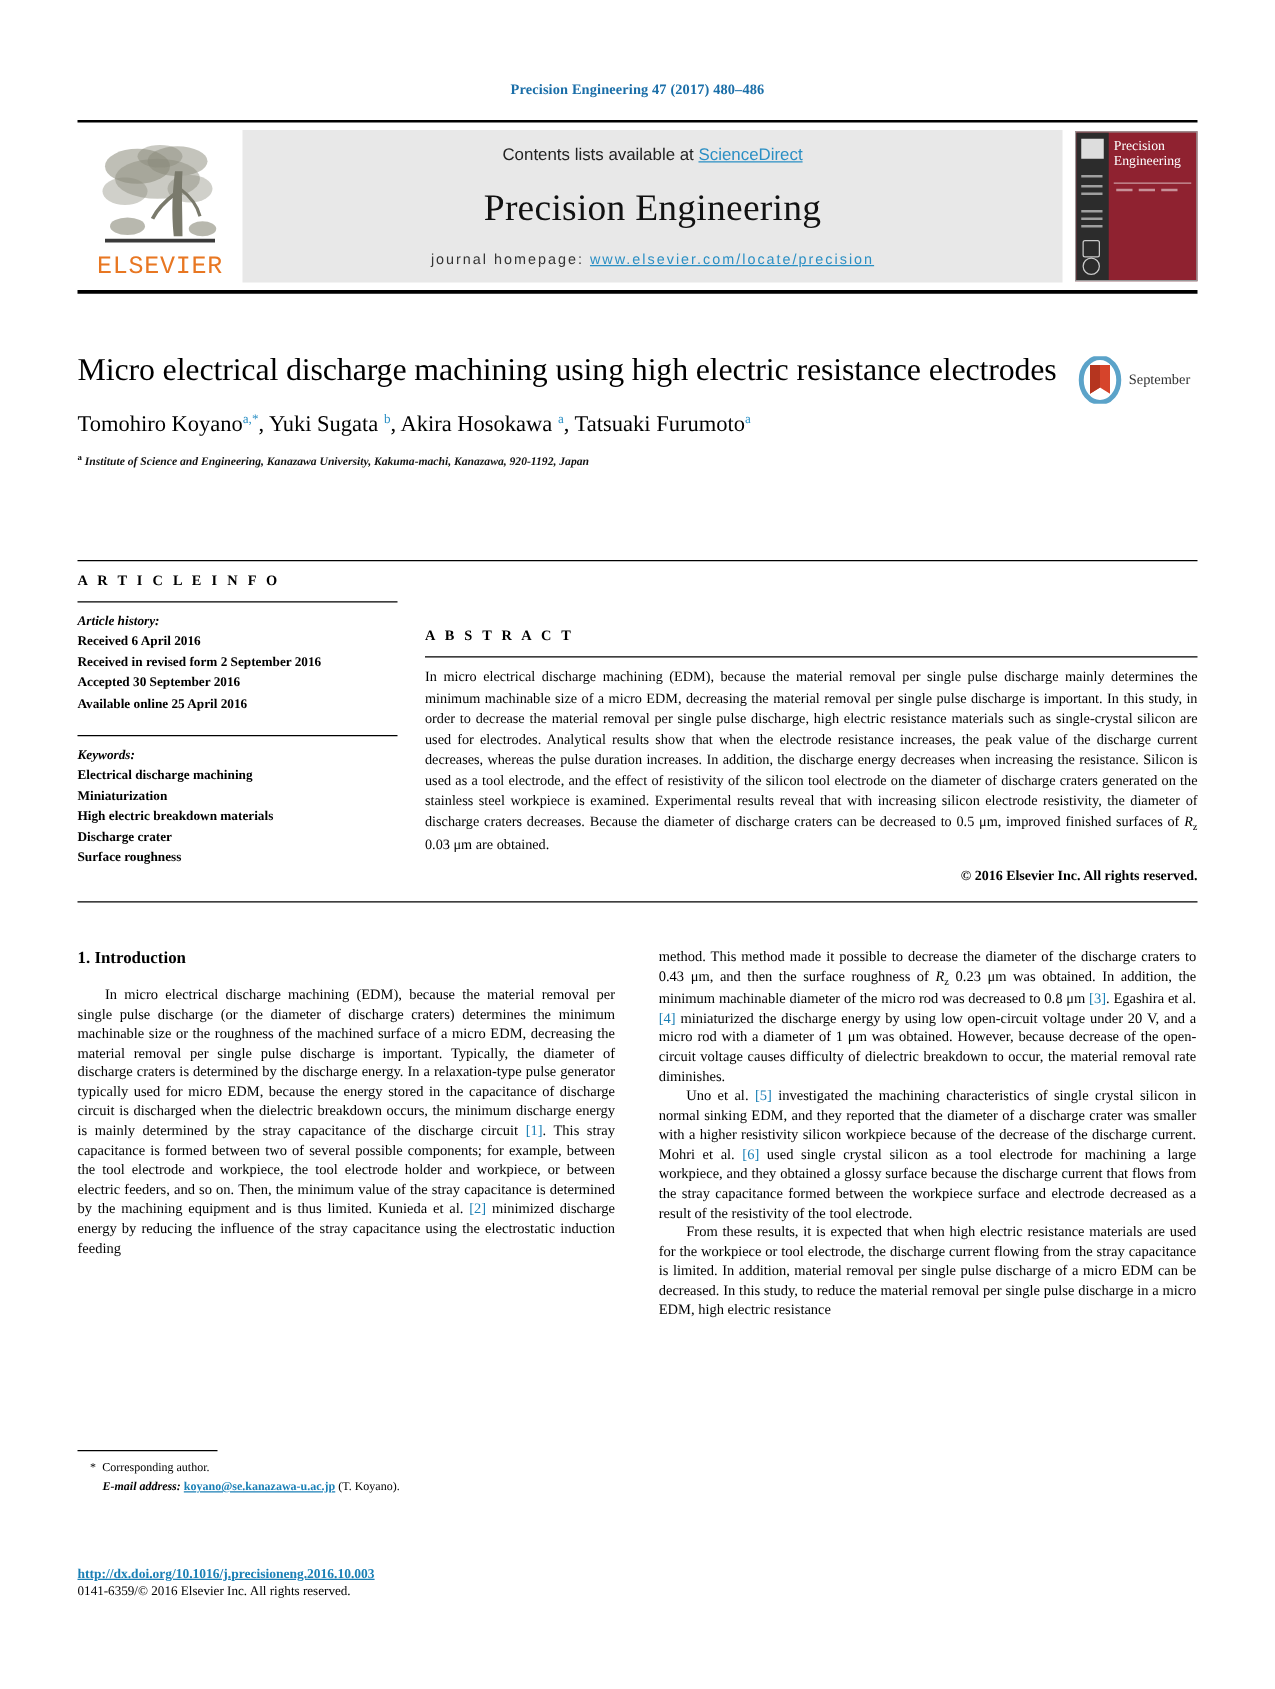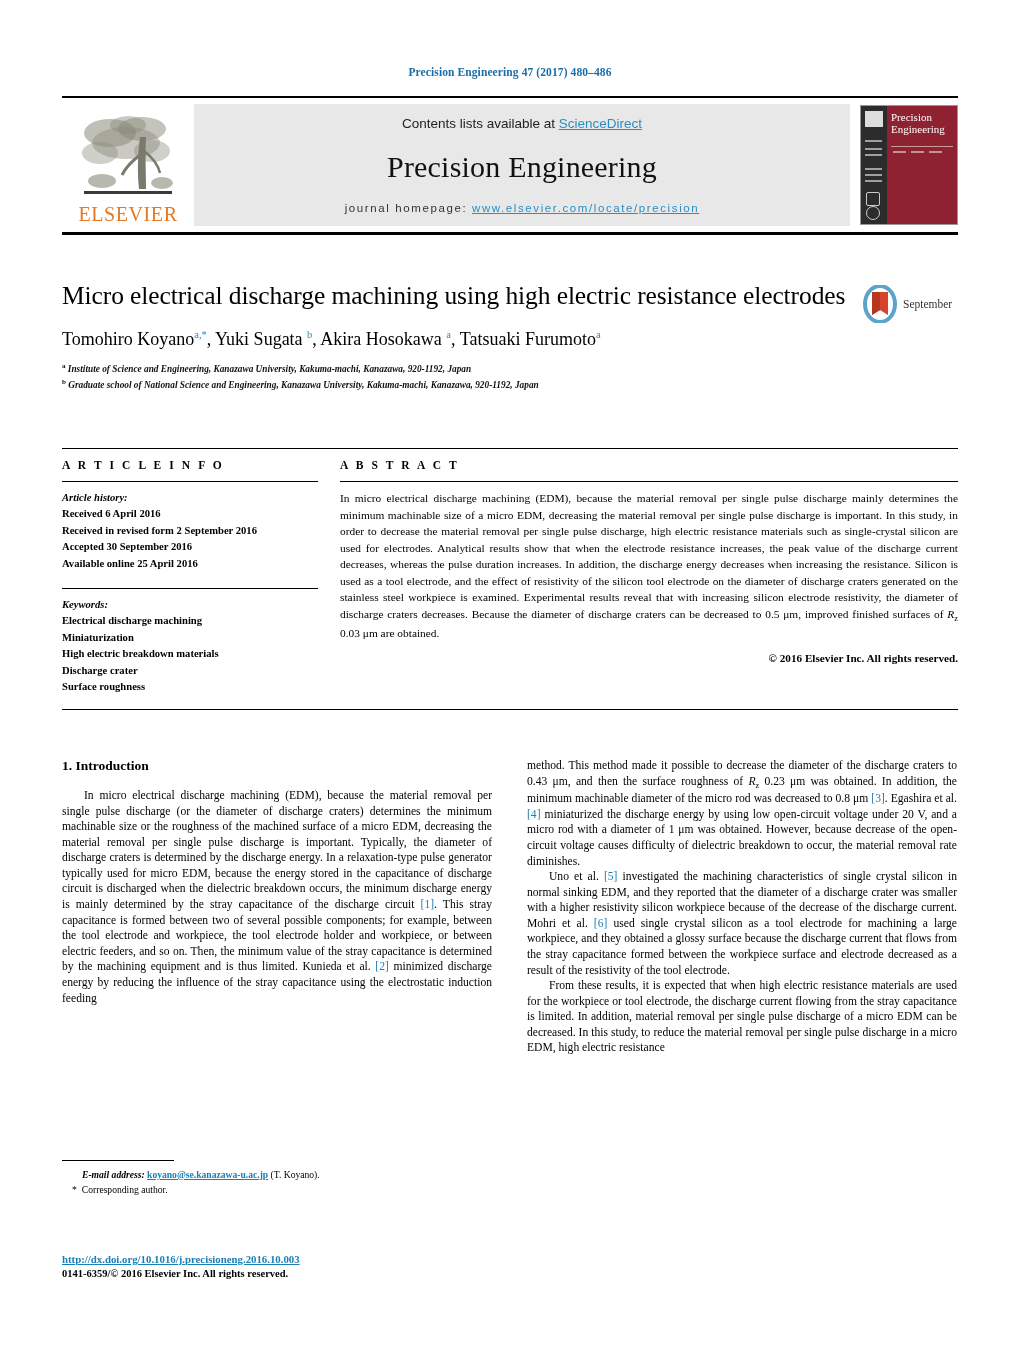--- a/index.html
+++ b/index.html
@@ -57,21 +57,21 @@
     justify-content: flex-end;
     align-items: center;
     padding-bottom: 2px;
   }
   .elsevier-tree {
     width: 96px;
     height: 92px;
     position: relative;
   }
   .elsevier-word {
-    font-family: Liberation Serif, serif;
+    font-family: Liberation Mono, monospace;
     font-size: 20px;
     letter-spacing: 0.6px;
     color: #e87722;
     line-height: 1;
     margin-top: 1px;
   }
 
   .masthead-center {
     flex: 1 1 auto;
     background: #e8e8e8;
@@ -239,20 +239,21 @@
   }
   .col-info {
     width: 270px;
     flex: 0 0 270px;
     padding-right: 14px;
     box-sizing: border-box;
   }
   .col-abstract {
     flex: 1 1 auto;
     padding-left: 8px;
+    margin-top: 44px;
   }
   .section-caps {
     font-family: "Liberation Serif", serif;
     font-size: 11.5px;
     font-weight: bold;
     letter-spacing: 2.6px;
     margin-bottom: 10px;
   }
   .hr-thin {
     border: 0;
@@ -350,21 +351,21 @@
   }
   .doi-link {
     font-size: 10.8px;
     color: #1a7fb5;
     font-weight: bold;
     display: block;
     line-height: 1.4;
   }
   .issn-line {
     font-size: 10.5px;
-    font-weight: bold;
+    font-weight: normal;
     line-height: 1.4;
   }
 </style>
 </head>
 <body>
 
 <div class="page">
 
   <div class="running-head">Precision Engineering 47 (2017) 480–486</div>
 
@@ -424,21 +425,20 @@
       <div class="cover-icon" style="top:86px;"></div>
       <div class="cover-icon round" style="top:100px;"></div>
     </div>
   </div>
 
   <div class="title-block">
     <h1 class="article-title">Micro electrical discharge machining using high electric resistance electrodes</h1>
     <div class="authors">Tomohiro Koyano<sup>a,*</sup>, Yuki Sugata <sup>b</sup>, Akira Hosokawa <sup>a</sup>, Tatsuaki Furumoto<sup>a</sup></div>
     <div class="affils">
       <div><sup>a</sup> <span>Institute of Science and Engineering, Kanazawa University, Kakuma-machi, Kanazawa, 920-1192, Japan</span></div>
-      <div><sup>b</sup> <span>Graduate school of National Science and Engineering, Kanazawa University, Kakuma-machi, Kanazawa, 920-1192, Japan</span></div>
     </div>
   </div>
 
   <div class="crossmark">
     <div class="crossmark-mark">
       <svg viewBox="0 0 36 38" width="36" height="38" aria-hidden="true">
         <ellipse cx="18" cy="19" rx="15" ry="18" fill="none" stroke="#5ba3c9" stroke-width="4"></ellipse>
         <path d="M10 7 L26 7 L26 30 L18 25 L10 30 Z" fill="#d6442b"></path>
         <path d="M18 7 L18 25 L10 30 L10 7 Z" fill="#b5351f"></path>
         <path d="M12 33 L18 27 L24 33 Z" fill="#ffffff"></path>
@@ -482,22 +482,22 @@
 
     <div class="bcol">
       <p class="body-p" style="text-indent:0;"><span>method. This method made it possible to decrease the diameter of the discharge craters to 0.43 μm, and then the surface roughness of </span><i>R</i><span class="sub">z</span><span> 0.23 μm was obtained. In addition, the minimum machinable diameter of the micro rod was decreased to 0.8 μm </span><span class="ref">[3]</span><span>. Egashira et al. </span><span class="ref">[4]</span><span> miniaturized the discharge energy by using low open-circuit voltage under 20 V, and a micro rod with a diameter of 1 μm was obtained. However, because decrease of the open-circuit voltage causes difficulty of dielectric breakdown to occur, the material removal rate diminishes.</span></p>
       <p class="body-p"><span>Uno et al. </span><span class="ref">[5]</span><span> investigated the machining characteristics of single crystal silicon in normal sinking EDM, and they reported that the diameter of a discharge crater was smaller with a higher resistivity silicon workpiece because of the decrease of the discharge current. Mohri et al. </span><span class="ref">[6]</span><span> used single crystal silicon as a tool electrode for machining a large workpiece, and they obtained a glossy surface because the discharge current that flows from the stray capacitance formed between the workpiece surface and electrode decreased as a result of the resistivity of the tool electrode.</span></p>
       <p class="body-p">From these results, it is expected that when high electric resistance materials are used for the workpiece or tool electrode, the discharge current flowing from the stray capacitance is limited. In addition, material removal per single pulse discharge of a micro EDM can be decreased. In this study, to reduce the material removal per single pulse discharge in a micro EDM, high electric resistance</p>
     </div>
   </div>
 
   <div class="footnote">
     <div class="footnote-rule"></div>
+    <div class="footnote-line"><span class="star">*</span><span>Corresponding author.</span></div>
     <div class="footnote-line" style="padding-left:20px;"><i>E-mail address:</i> <a class="email-link" href="#">koyano@se.kanazawa-u.ac.jp</a> <span>(T. Koyano).</span></div>
-    <div class="footnote-line"><span class="star">*</span><span>Corresponding author.</span></div>
   </div>
 
   <div class="doi-block">
     <a class="doi-link" href="#">http://dx.doi.org/10.1016/j.precisioneng.2016.10.003</a>
     <div class="issn-line">0141-6359/© 2016 Elsevier Inc. All rights reserved.</div>
   </div>
 
 </div>
 
 </body></html>

